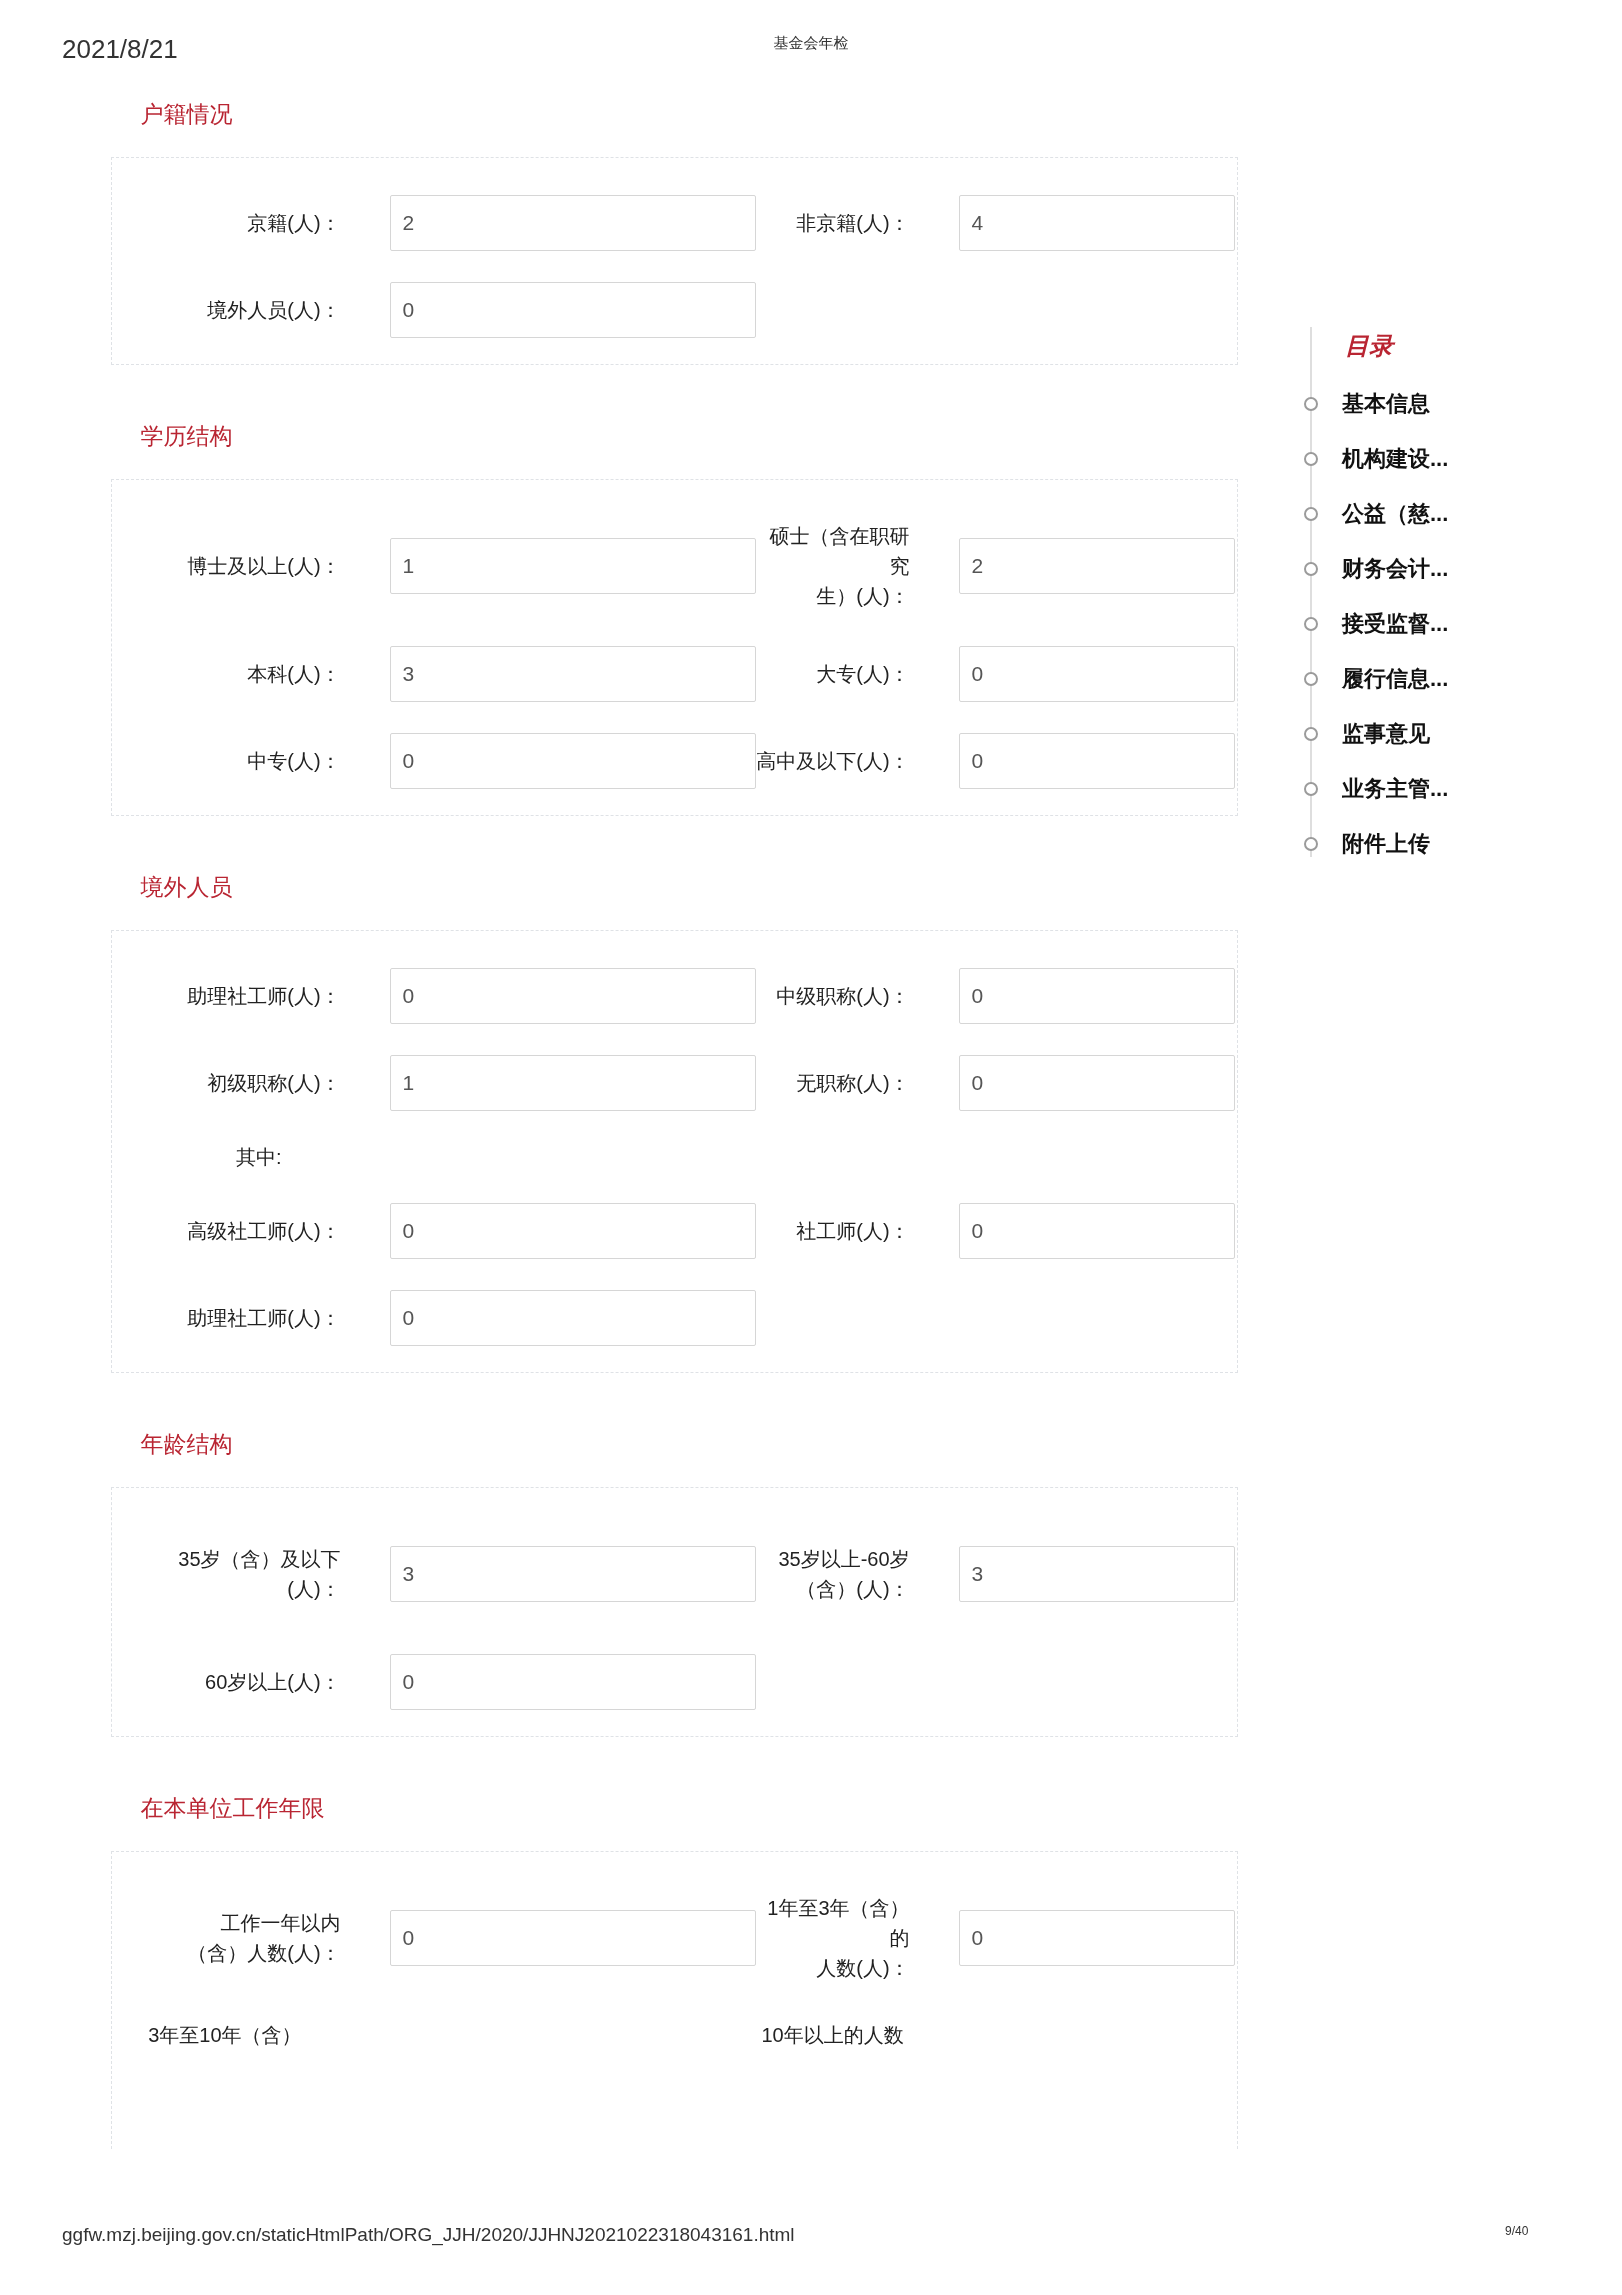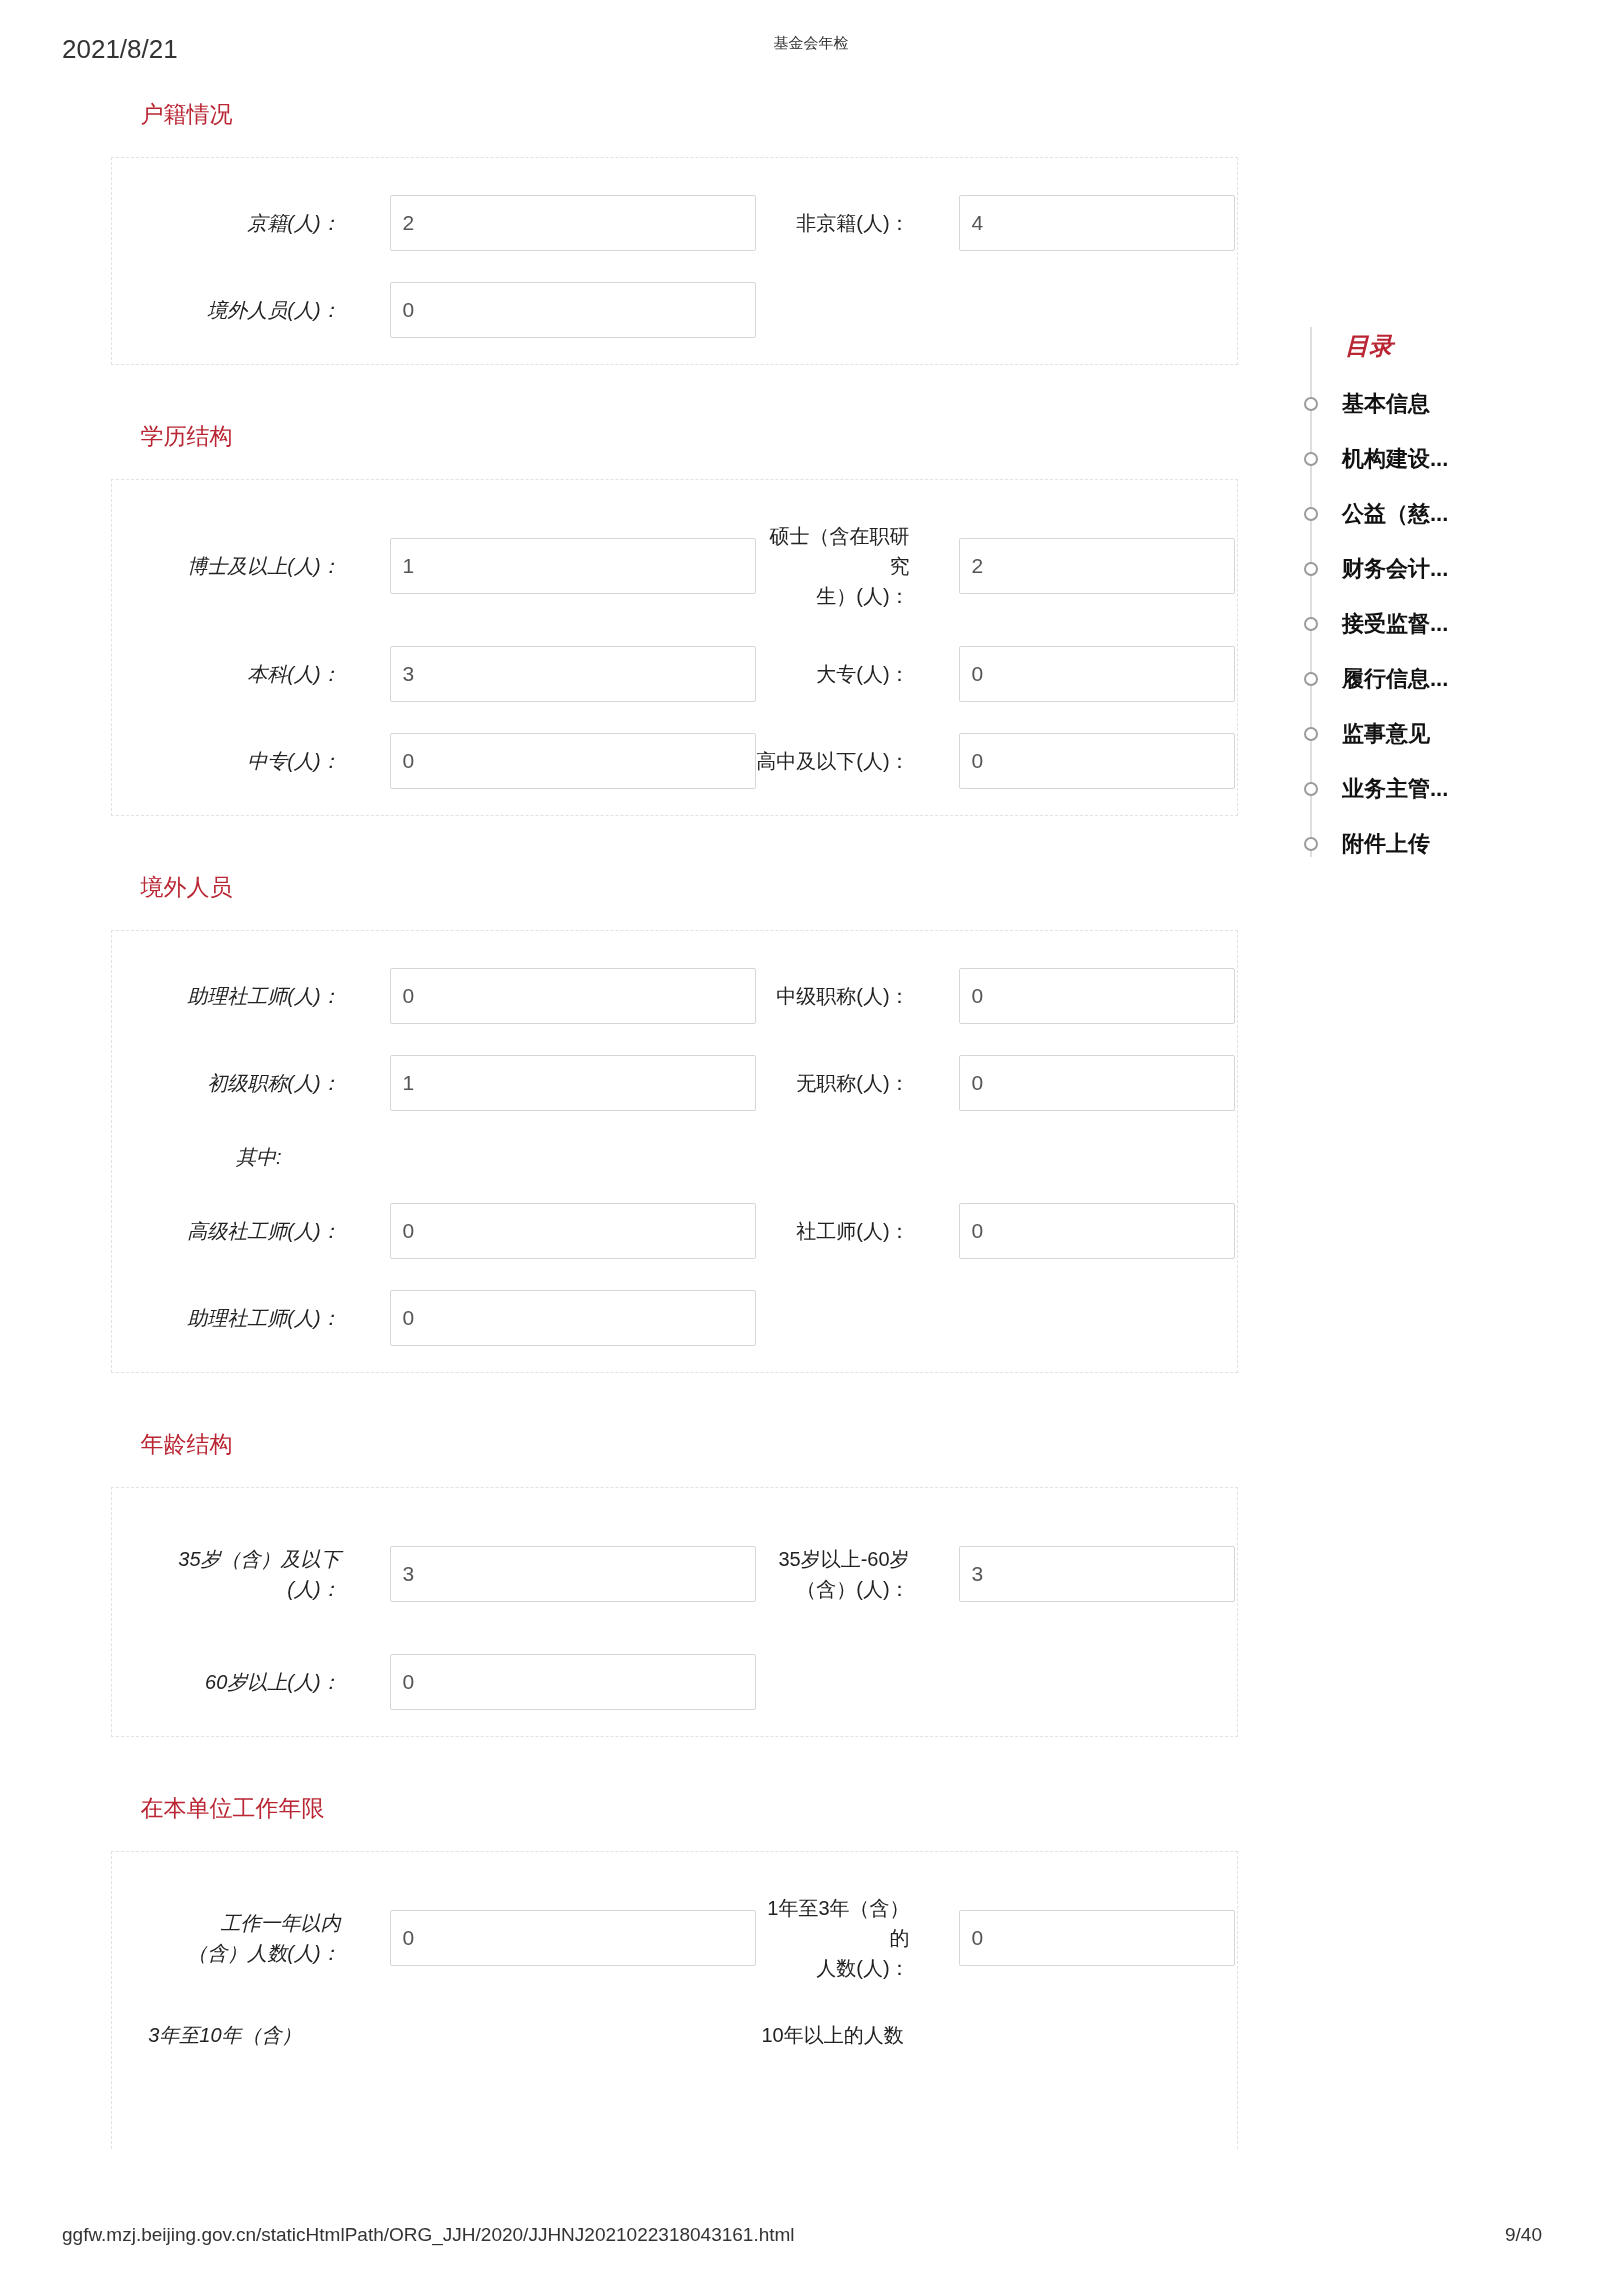--- a/index.html
+++ b/index.html
@@ -6,21 +6,21 @@
   body{
     width:1622px;height:2295px;position:relative;background:#ffffff;
     font-family:"Liberation Sans","DejaVu Sans",sans-serif;
     overflow:hidden;color:#222;
   }
   
   .hdr-date{position:absolute;left:62px;top:34px;font-size:26px;color:#333;}
   .hdr-title{position:absolute;left:0;right:0;top:34px;text-align:center;font-size:15px;color:#333;}
   
   .ftr-url{position:absolute;left:62px;top:2224px;font-size:19px;color:#333;}
-  .ftr-page{position:absolute;left:1505px;top:2224px;font-size:19px;color:#333;}
+  .ftr-page{position:absolute;left:1505px;top:2224px;font-size:12px;color:#333;}
   
   .main{position:absolute;left:111px;top:98px;width:1127px;}
   .sec-title{
     font-size:23px;line-height:33px;color:#b92532;font-weight:400;
     margin:0 0 0 29.4px;padding:0;
   }
   .sec-title.gap{margin-top:55px;}
   .fbox{
     margin-top:26px;
     border:1.3px dashed #dfe2e6;
@@ -29,21 +29,21 @@
     background:#fff;
   }
   .fbox.cutoff{border-bottom:none;padding-bottom:98px;}
   .frow{display:flex;align-items:center;min-height:56px;margin-bottom:31px;}
   .frow:last-child{margin-bottom:0;}
   .frow.tall{min-height:98px;}
   .f-label{
     font-size:20px;color:#222;line-height:30px;text-align:right;
     white-space:pre-line;
   }
-  .l1{width:209px;flex:none;font-style:italic;}
+  .l1{width:209px;flex:none;}
   .l2{width:154px;flex:none;}
   .f-input{
     box-sizing:border-box;height:56px;border:1.3px solid #d6d6d6;border-radius:2px;
     background:#fff;font-family:inherit;font-size:21px;color:#555;
     padding:0 0 0 11.8px;outline:none;
   }
   .i1{width:366px;margin-left:49px;flex:none;}
   .i2{width:276px;margin-left:49px;flex:none;}
   .note-row{min-height:29px;margin-top:12px;}
   .note-row .l1{padding-right:59px;box-sizing:border-box;}

